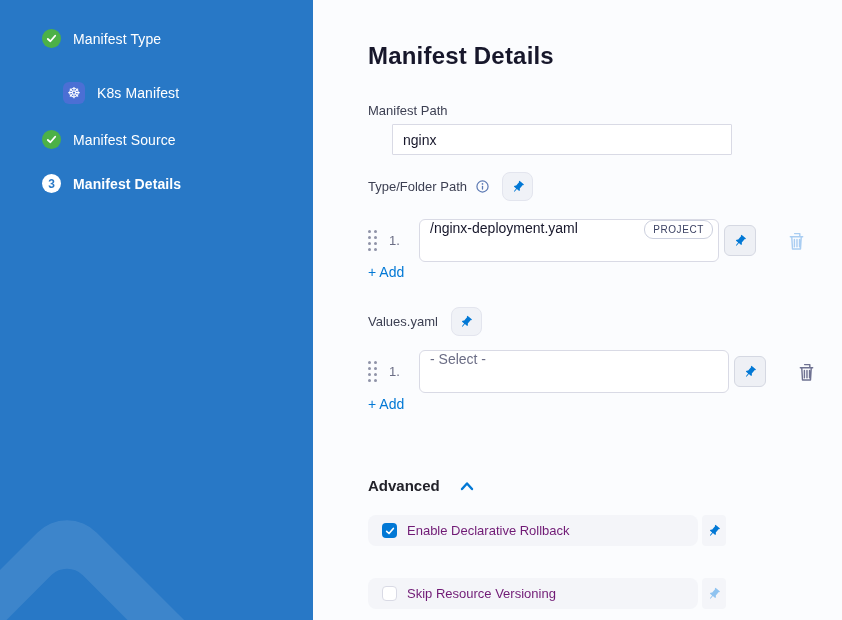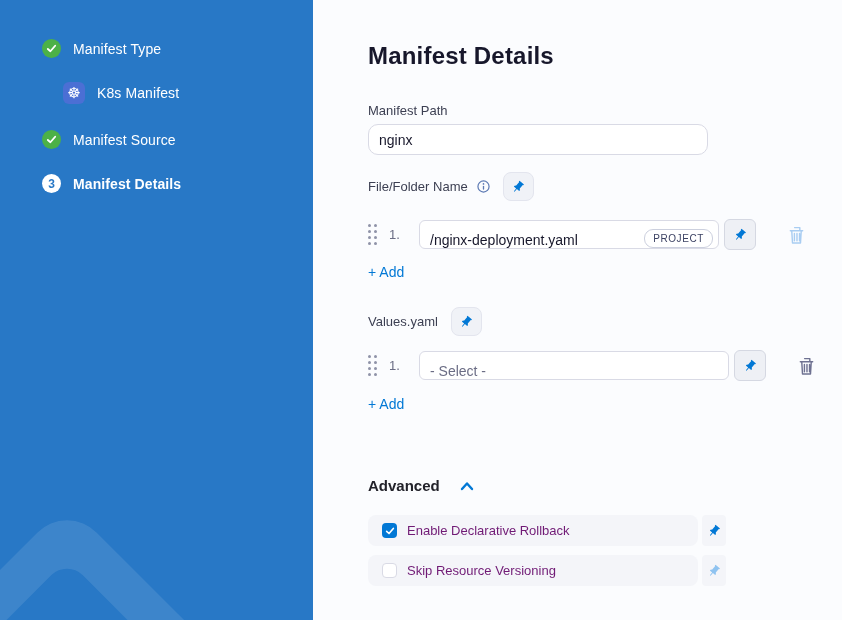--- a/index.html
+++ b/index.html
@@ -45,23 +45,23 @@
 
   
   .content { position: absolute; left: 313px; top: 0; width: 529px; height: 620px; background: #fbfcfe; }
   .page-title {
     position: absolute; left: 55px; top: 42px;
     font-size: 24px; font-weight: 700; color: #17172b; letter-spacing: 0.2px;
   }
   .field-label { font-size: 13px; color: #3c3f52; }
   .lbl-name { position: absolute; left: 55px; top: 103px; }
   .text-input {
-    border: 1px solid #d9dae5; border-radius: 10px; background: #ffffff;
+    border: 1px solid #d9dae5; border-radius: 1px; background: #ffffff;
     font-family: inherit; font-size: 14px; color: #17172b; outline: none;
-    padding: 0 10px; height: 31px;
+    padding: 0 10px; height: 31px; margin-left: 24px;
   }
   .name-input { position: absolute; left: 55px; top: 124px; width: 340px; }
 
   .field-head { position: absolute; display: flex; align-items: center; gap: 7px; }
   .head-path { left: 55px; top: 172px; }
   .head-values { left: 55px; top: 307px; }
   .info-icon { display: inline-flex; margin-left: 2px; }
   .pin-btn {
     width: 31px; height: 29px; background: #f0f2f7; border: 1px solid #e3e5ee;
     border-radius: 8px; display: flex; align-items: center; justify-content: center;
@@ -72,22 +72,22 @@
   .value-row { position: absolute; left: 55px; display: flex; align-items: center; }
   .row-path { top: 219px; }
   .row-values { top: 350px; }
   .drag-handle {
     display: grid; grid-template-columns: repeat(2, 3px); grid-gap: 3px;
     margin-right: 12px; cursor: grab;
   }
   .drag-handle i { width: 3px; height: 3px; border-radius: 50%; background: #8f93a8; }
   .row-index { font-size: 13px; color: #6b6d85; width: 22px; margin-right: 8px; }
   .input-box {
-    width: 300px; height: 29px; background: #ffffff; border: 1px solid #d9dae5;
-    border-radius: 6px; display: flex; align-items: flex-end; padding: 0 5px 0 10px;
+    width: 300px; height: 43px; background: #ffffff; border: 1px solid #d9dae5;
+    border-radius: 6px; display: flex; align-items: flex-start; padding: 0 5px 0 10px;
   }
   .input-box input {
     border: none; outline: none; background: transparent; flex: 1;
     font-family: inherit; font-size: 14px; color: #17172b; min-width: 0;
   }
   .scope-badge {
     border: 1px solid #ccd0de; border-radius: 9px; background: #ffffff;
     color: #3b4162; font-size: 10px; letter-spacing: 0.6px; font-weight: 500;
     padding: 3px 8px; flex: none;
   }
@@ -106,21 +106,21 @@
   .add-path { top: 264px; }
   .add-values { top: 396px; }
 
   .advanced-head {
     position: absolute; left: 55px; top: 477px;
     display: flex; align-items: center; gap: 20px; cursor: pointer;
   }
   .advanced-label { font-size: 15px; font-weight: 700; color: #22222a; }
   .opt-row { position: absolute; left: 55px; display: flex; align-items: stretch; }
   .opt-row-1 { top: 515px; }
-  .opt-row-2 { top: 555px; }
+  .opt-row-2 { top: 578px; }
   .opt-main {
     width: 330px; height: 31px; background: #f4f5f9; border-radius: 8px;
     display: flex; align-items: center; padding: 0 12px 0 14px; cursor: pointer;
   }
   .opt-pin {
     width: 24px; height: 31px; background: #f4f5f9; border-radius: 4px;
     margin-left: 4px; display: flex; align-items: center; justify-content: center;
     cursor: pointer;
   }
   .checkbox {
@@ -133,21 +133,21 @@
 </style>
 </head>
 <body>
 
 <div class="app">
 
   <aside class="sidebar">
     <div class="wm-outer"></div>
     <div class="wm-inner"></div>
 
-    <div class="step" style="left:42px; top:39px;">
+    <div class="step" style="left:42px; top:29px;">
       <span class="icon-circle icon-check">
         <svg width="11" height="11" viewBox="0 0 12 12">
             <polyline points="2,6.5 4.8,9 10,3" fill="none" stroke="#ffffff" stroke-width="2" stroke-linecap="round" stroke-linejoin="round"></polyline>
           </svg>
       </span>
       <span class="step-label">Manifest Type</span>
     </div>
 
     <div class="step" style="left:63px; top:82px;">
       <span class="k8s-badge">☸</span>
@@ -170,21 +170,21 @@
   </aside>
 
   <main class="content">
 
     <h1 class="page-title">Manifest Details</h1>
 
     <label class="field-label lbl-name">Manifest Path</label>
     <input class="text-input name-input" type="text" value="nginx" style="">
 
     <div class="field-head head-path">
-      <span class="field-label">File/Folder Name</span>
+      <span class="field-label">Type/Folder Path</span>
       <span class="info-icon">
         <svg width="13" height="13" viewBox="0 0 14 14">
             <circle cx="7" cy="7" r="6" fill="none" stroke="#5c79b3" stroke-width="1.3"></circle>
             <circle cx="7" cy="4.2" r="0.9" fill="#5c79b3"></circle>
             <rect x="6.3" y="6.2" width="1.4" height="4.3" rx="0.7" fill="#5c79b3"></rect>
           </svg>
       </span>
       <button class="pin-btn">
         <span class="pin-glyph">
           <svg width="14" height="14" viewBox="0 0 24 24">

